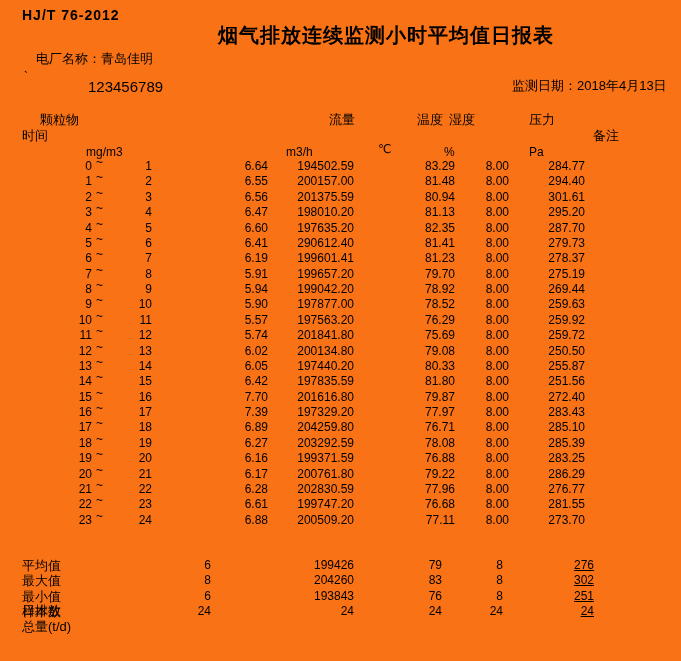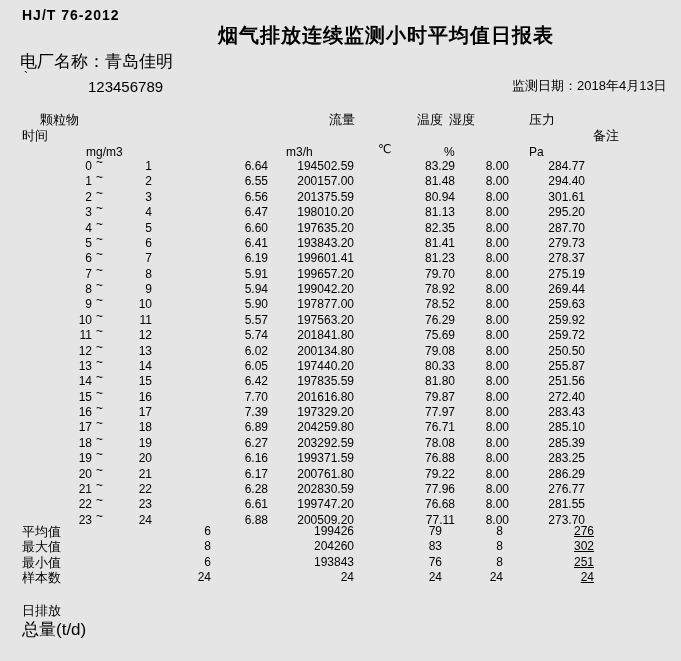--- a/index.html
+++ b/index.html
@@ -1,66 +1,66 @@
 <!DOCTYPE html>
 <html><head>
 <meta charset="utf-8">
 <style>
   html,body { margin:0; padding:0; background:#ffffff; }
   .page {
-    position:relative; width:681px; height:661px; background:#e5e5e5;
+    position:relative; width:681px; height:661px; background:#f97316;
     color:#000000; font-family:"Liberation Sans","DejaVu Sans",sans-serif;
     overflow:hidden;
   }
   .abs { position:absolute; white-space:pre; }
   .std  { left:22px; top:7px;  font-size:14px; font-weight:bold; letter-spacing:1px; }
   .title{ left:218px; top:22px; font-size:20px; font-weight:bold; letter-spacing:1px; }
-  .plant{ left:20px; top:50px; font-size:17px; }
+  .plant{ left:36px; top:50px; font-size:13px; }
   .tick { left:24px; top:70px; font-size:12px; }
   .serial{ left:88px; top:78px; font-size:15px; }
   .date { left:512px; top:77px; font-size:13px; }
 
   .colhead { font-size:13px; }
   .unit    { font-size:12px; }
   .h-pm   { left:40px;  top:111px; }
   .h-flow { left:329px; top:111px; }
   .h-temp { left:417px; top:111px; }
   .h-hum  { left:449px; top:111px; }
   .h-pres { left:529px; top:111px; }
   .h-time { left:22px;  top:127px; }
   .h-rem  { left:593px; top:127px; }
   .u-pm   { left:86px;  top:145px; }
   .u-flow { left:286px; top:145px; }
   .u-temp { left:378px; top:142px; }
   .u-hum  { left:444px; top:145px; }
   .u-pres { left:529px; top:145px;text-align:center; }
 
   .rows    { position:absolute; left:0; top:159px; width:681px; }
-  .summary { position:absolute; left:0; top:524px; width:681px; }
+  .summary { position:absolute; left:0; top:558px; width:681px; }
   .row { position:relative; height:15.38px; font-size:12px; line-height:15px; }
   .row span { position:absolute; white-space:pre; }
   
   .c-h1   { right:589px; }
   .c-sep  { left:96px; top:-4px; }
   .c-h2   { right:529px; }
   .c-pm   { right:413px; }
   .c-flow { right:327px; }
   .c-temp { right:226px; }
   .c-hum  { right:172px; }
   .c-pres { right:96px;  }
   
   .s-label{ left:22px; font-size:13px; }
   .s-pm   { right:470px; }
   .s-flow { right:327px;text-align:center; }
   .s-temp { right:239px;margin-left:15px; }
   .s-hum  { right:178px; }
   .s-pres { right:87px;text-decoration:underline;  }
 
   .f-daily { left:22px; top:602px; font-size:13px; }
-  .f-total { left:22px; top:618px; font-size:17px; }
+  .f-total { left:22px; top:618px; font-size:13px; }
   .f-note  { left:22px; top:635px; font-size:13px; }
 </style>
 </head>
 <body>
 
 <div class="page">
 
   <div class="abs std">HJ/T 76-2012</div>
   <div class="abs title">烟气排放连续监测小时平均值日报表</div>
   <div class="abs plant">电厂名称：青岛佳明</div>
@@ -136,21 +136,21 @@
     <span class="c-temp">82.35</span>
     <span class="c-hum">8.00</span>
     <span class="c-pres">287.70</span>
   </div>
 
   <div class="row">
     <span class="c-h1">5</span>
     <span class="c-sep">~</span>
     <span class="c-h2">6</span>
     <span class="c-pm">6.41</span>
-    <span class="c-flow">193843.20</span>
+    <span class="c-flow">290612.40</span>
     <span class="c-temp">81.41</span>
     <span class="c-hum">8.00</span>
     <span class="c-pres">279.73</span>
   </div>
 
   <div class="row">
     <span class="c-h1">6</span>
     <span class="c-sep">~</span>
     <span class="c-h2">7</span>
     <span class="c-pm">6.19</span>

